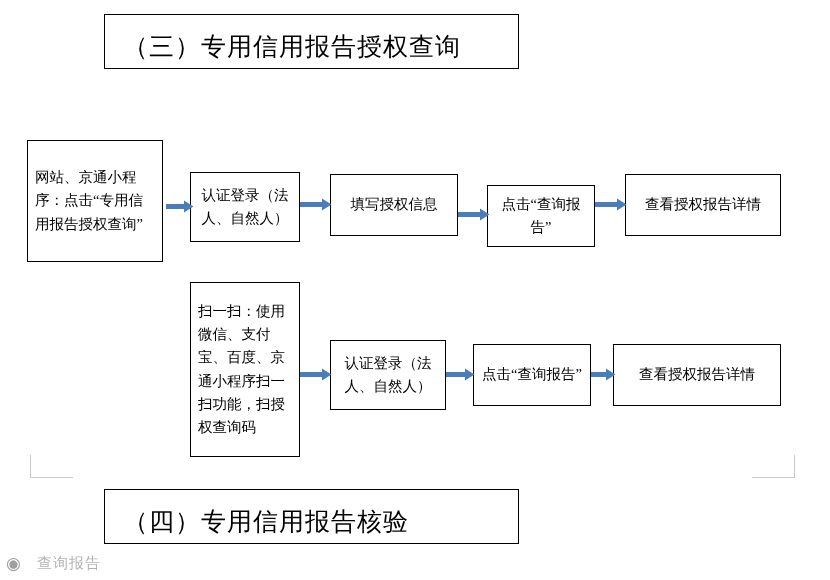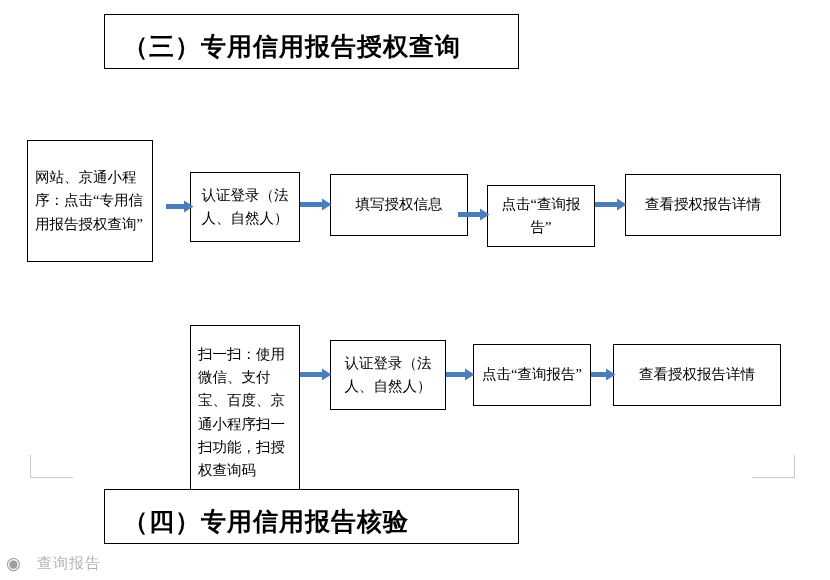--- a/index.html
+++ b/index.html
@@ -24,21 +24,21 @@
     position: absolute;
     border: 1px solid #000000;
     background: #ffffff;
     display: flex;
     align-items: center;
     padding-left: 18px;
     box-sizing: border-box;
   }
   .title-box .title-text {
     font-size: 25px;
-    font-weight: bold;
+    font-weight: normal;
     letter-spacing: 1px;
     color: #000000;
     font-family: "Liberation Serif", "DejaVu Serif", serif;
     margin-top: 10px;
   }
   #title-3 {
     left: 104px;
     top: 14px;
     width: 415px;
     height: 55px;
@@ -64,27 +64,27 @@
     line-height: 1.6;
     color: #000000;
     padding: 2px 7px;
     font-family: "Liberation Serif", "DejaVu Serif", serif;
   }
   .node.left-align {
     text-align: left;
     justify-content: flex-start;
   }
   
-  #n1 { left: 27px;  top: 140px; width: 126px; height: 122px; }
+  #n1 { left: 27px;  top: 140px; width: 136px; height: 122px; }
   #n2 { left: 190px; top: 172px; width: 110px; height: 70px; }
-  #n3 { left: 330px; top: 174px; width: 138px; height: 62px; }
+  #n3 { left: 330px; top: 174px; width: 128px; height: 62px; }
   #n4 { left: 487px; top: 185px; width: 108px; height: 62px; }
   #n5 { left: 625px; top: 174px; width: 156px; height: 62px; }
   
-  #m1 { left: 190px; top: 282px; width: 110px; height: 175px; margin-top: 43px; }
+  #m1 { left: 190px; top: 282px; width: 110px; height: 175px; }
   #m2 { left: 330px; top: 340px; width: 116px; height: 70px; }
   #m3 { left: 473px; top: 344px; width: 118px; height: 62px; }
   #m4 { left: 613px; top: 344px; width: 168px; height: 62px; }
   
   .arrow {
     position: absolute;
     height: 13px;
   }
   .arrow svg { display: block; }
   #a1 { left: 166px; top: 200px; width: 28px; }

